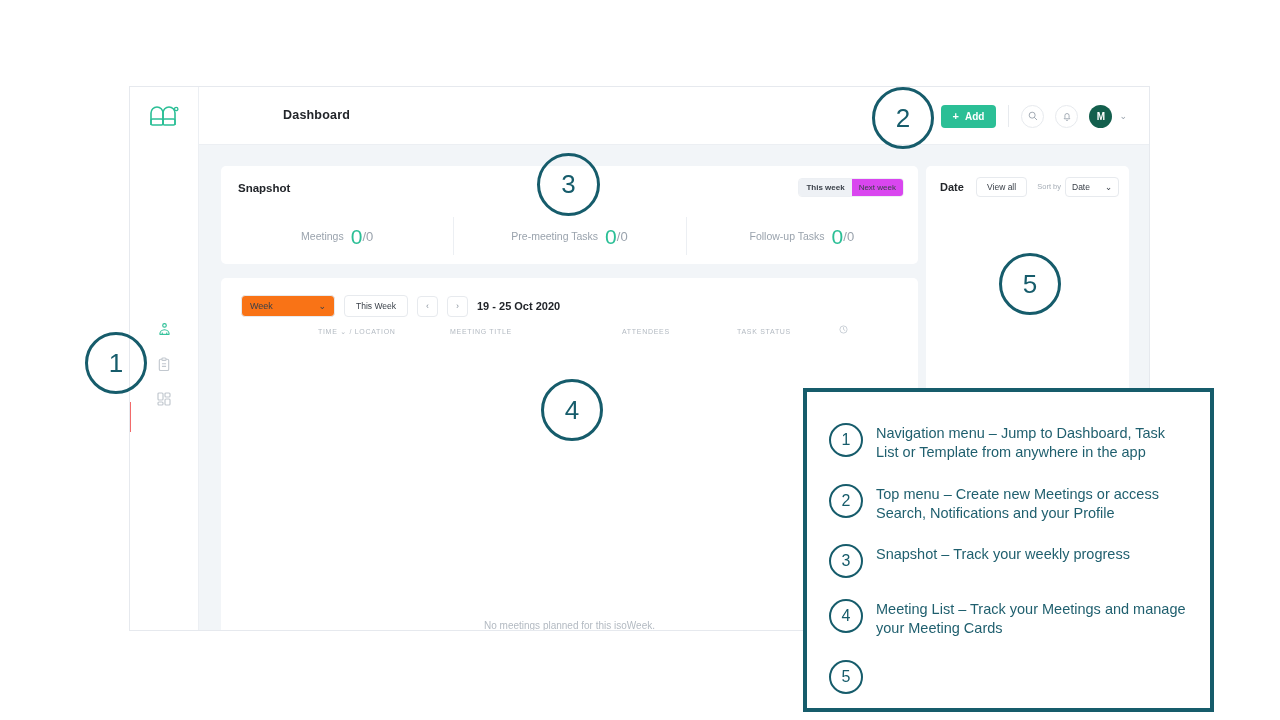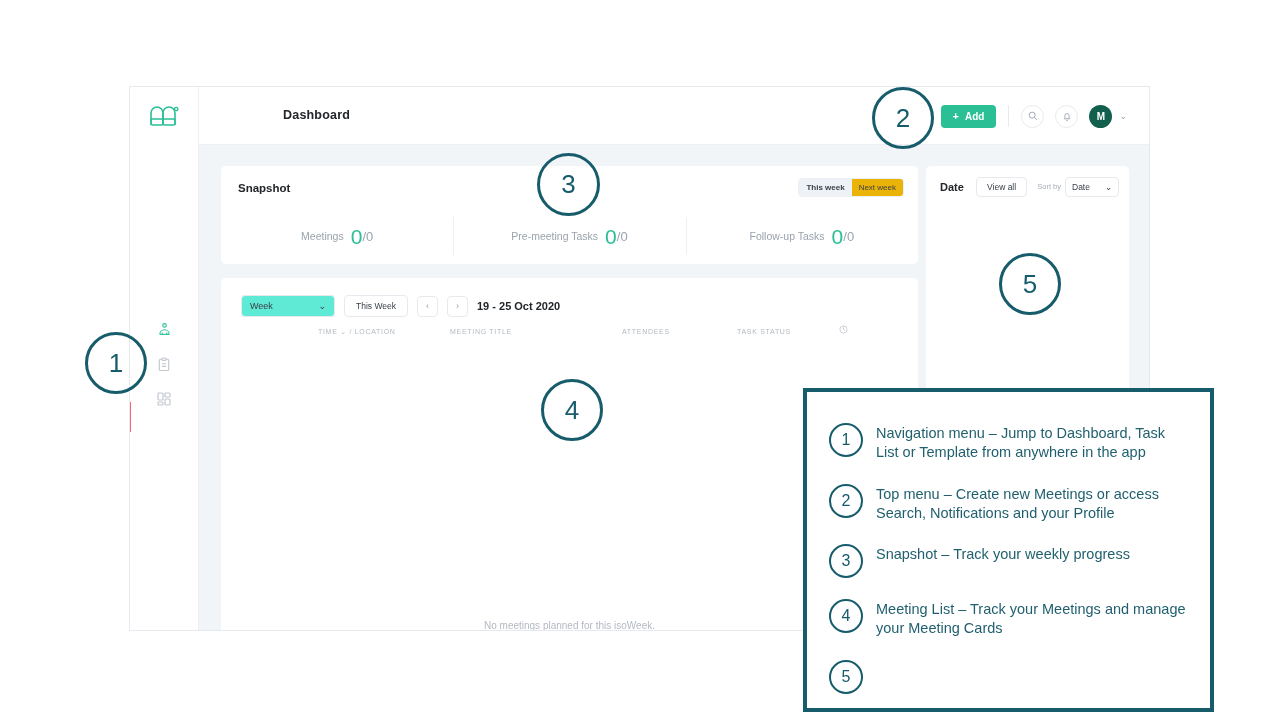--- a/index.html
+++ b/index.html
@@ -81,41 +81,41 @@
     position:absolute;left:22px;top:21px;width:697px;height:98px;
   }
   #snapshot-title{
     position:absolute;left:17px;top:16px;font-size:11.5px;font-weight:bold;color:#22252a;
   }
   #week-toggle{
     position:absolute;right:14px;top:12px;display:flex;
     border:1px solid #eceff3;border-radius:4px;overflow:hidden;
   }
   #week-toggle div{
-    font-size:8px;padding:4px 7px;color:#3a4049;cursor:pointer;background:#eab308;
+    font-size:8px;padding:4px 7px;color:#3a4049;cursor:pointer;background:#d946ef;
   }
   #week-toggle div.sel{background:#eef1f5;font-weight:bold;}
   #snapshot-stats{
     position:absolute;left:0;top:48px;width:100%;height:44px;display:flex;justify-content:center;
   }
   .stat{flex:1;display:flex;align-items:center;justify-content:center;position:relative;}
   .stat + .stat:before{
     content:"";position:absolute;left:0;top:3px;bottom:3px;width:1px;background:#eceff3;
   }
   .stat-label{font-size:10.5px;color:#9aa3ad;margin-right:7px;}
   .stat-num{font-size:21px;color:#2bbf96;font-weight:normal;line-height:1;}
   .stat-den{font-size:13px;color:#9aa3ad;line-height:1;}
 
   
   #meeting-card{
     position:absolute;left:22px;top:133px;width:697px;height:478px;
   }
   #ml-toolbar{position:absolute;left:20px;top:17px;display:flex;align-items:center;gap:9px;}
   #week-select{
-    width:94px;height:22px;border:1px solid #e7eaee;border-radius:4px;background:#5eead4;
+    width:94px;height:22px;border:1px solid #e7eaee;border-radius:4px;background:#f97316;
     display:flex;align-items:center;justify-content:space-between;padding:0 8px;
     font-size:9px;color:#3a4049;cursor:pointer;box-sizing:border-box;
   }
   #this-week-btn{
     height:22px;border:1px solid #e7eaee;border-radius:4px;background:#fff;
     display:flex;align-items:center;padding:0 11px;font-size:8.5px;color:#3a4049;cursor:pointer;
     box-sizing:border-box;
   }
   .arrow-btn{
     width:21px;height:21px;border:1px solid #e7eaee;border-radius:4px;background:#fff;

